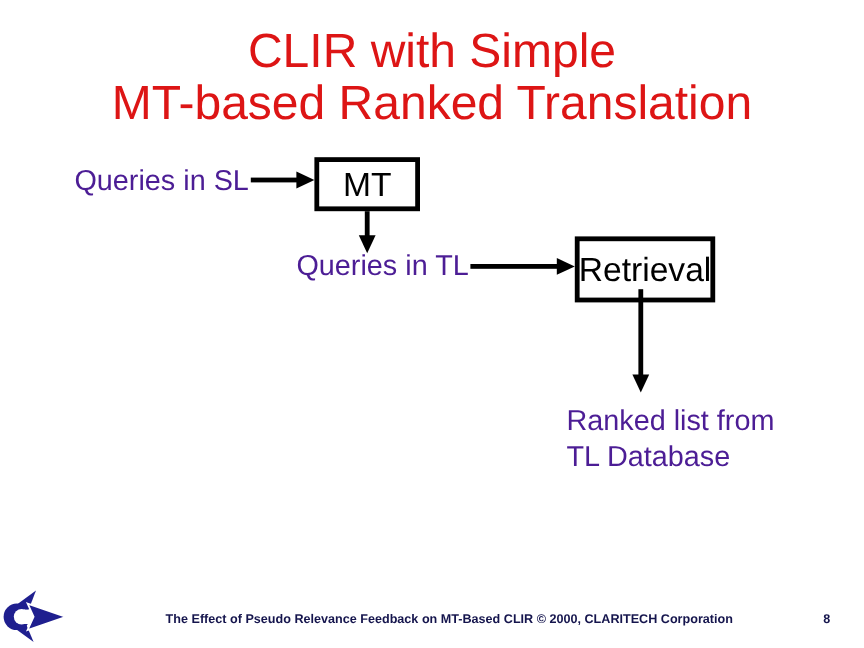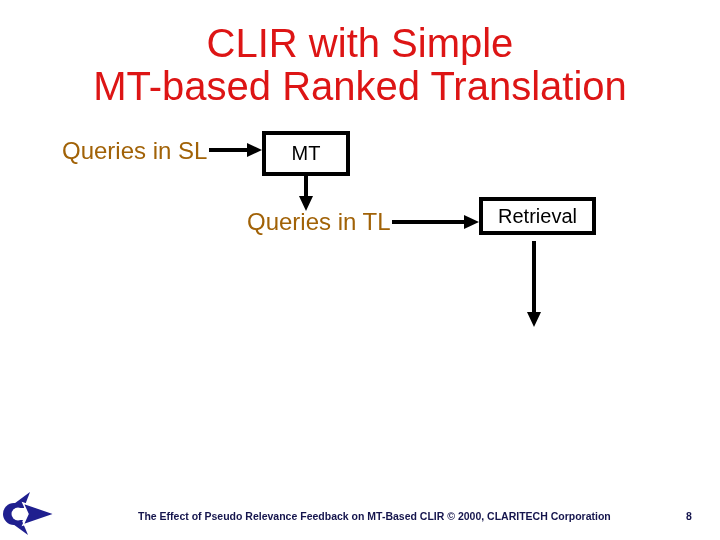--- a/index.html
+++ b/index.html
@@ -22,37 +22,37 @@
     line-height: 43px;
     font-weight: normal;
     color: #dd1515;
     letter-spacing: 0px;
   }
   .lbl {
     position: absolute;
     font-size: 24px;
     line-height: 26px;
     white-space: nowrap;
-    color: #a16207;
+    color: #4c1d95;
   }
   #lbl-sl { left: 62px; top: 138px; }
   #lbl-tl { left: 247px; top: 209px; }
   #ranked-list { left: 472px; top: 336px; line-height: 30px; }
   .box {
     position: absolute;
     box-sizing: border-box;
     border: 4px solid #000;
     background: #ffffff;
     display: flex;
     align-items: center;
     justify-content: center;
-    font-size: 20px;
+    font-size: 28px;
   }
   #mt-box { left: 262px; top: 131px; width: 88px; height: 45px; }
-  #retrieval-box { left: 479px; top: 197px; width: 117px; height: 38px; }
+  #retrieval-box { left: 479px; top: 197px; width: 117px; height: 55px; }
   .arrows, .logo { position: absolute; pointer-events: none; }
   .arrows { left: 0; top: 0; }
   .logo { left: 1px; top: 489px; }
   .footer {
     position: absolute;
     left: 0;
     top: 510px;
     width: 720px;
     height: 16px;
     font-size: 10.5px;
@@ -78,20 +78,24 @@
   <div class="box" id="mt-box">
     <span>MT</span>
   </div>
 
   <div class="lbl" id="lbl-tl">Queries in TL</div>
 
   <div class="box" id="retrieval-box">
     <span>Retrieval</span>
   </div>
 
+  <div class="lbl" id="ranked-list">
+    <div>Ranked list from</div>
+    <div>TL Database</div>
+  </div>
 
   <svg class="arrows" width="720" height="540" viewBox="0 0 720 540" fill="#000" stroke="none">
 
     <g>
       <rect x="209" y="148" width="40" height="4"></rect>
       <polygon points="262,150 247,143 247,157"></polygon>
     </g>
 
     <g>
       <rect x="304" y="176" width="4" height="22"></rect>

